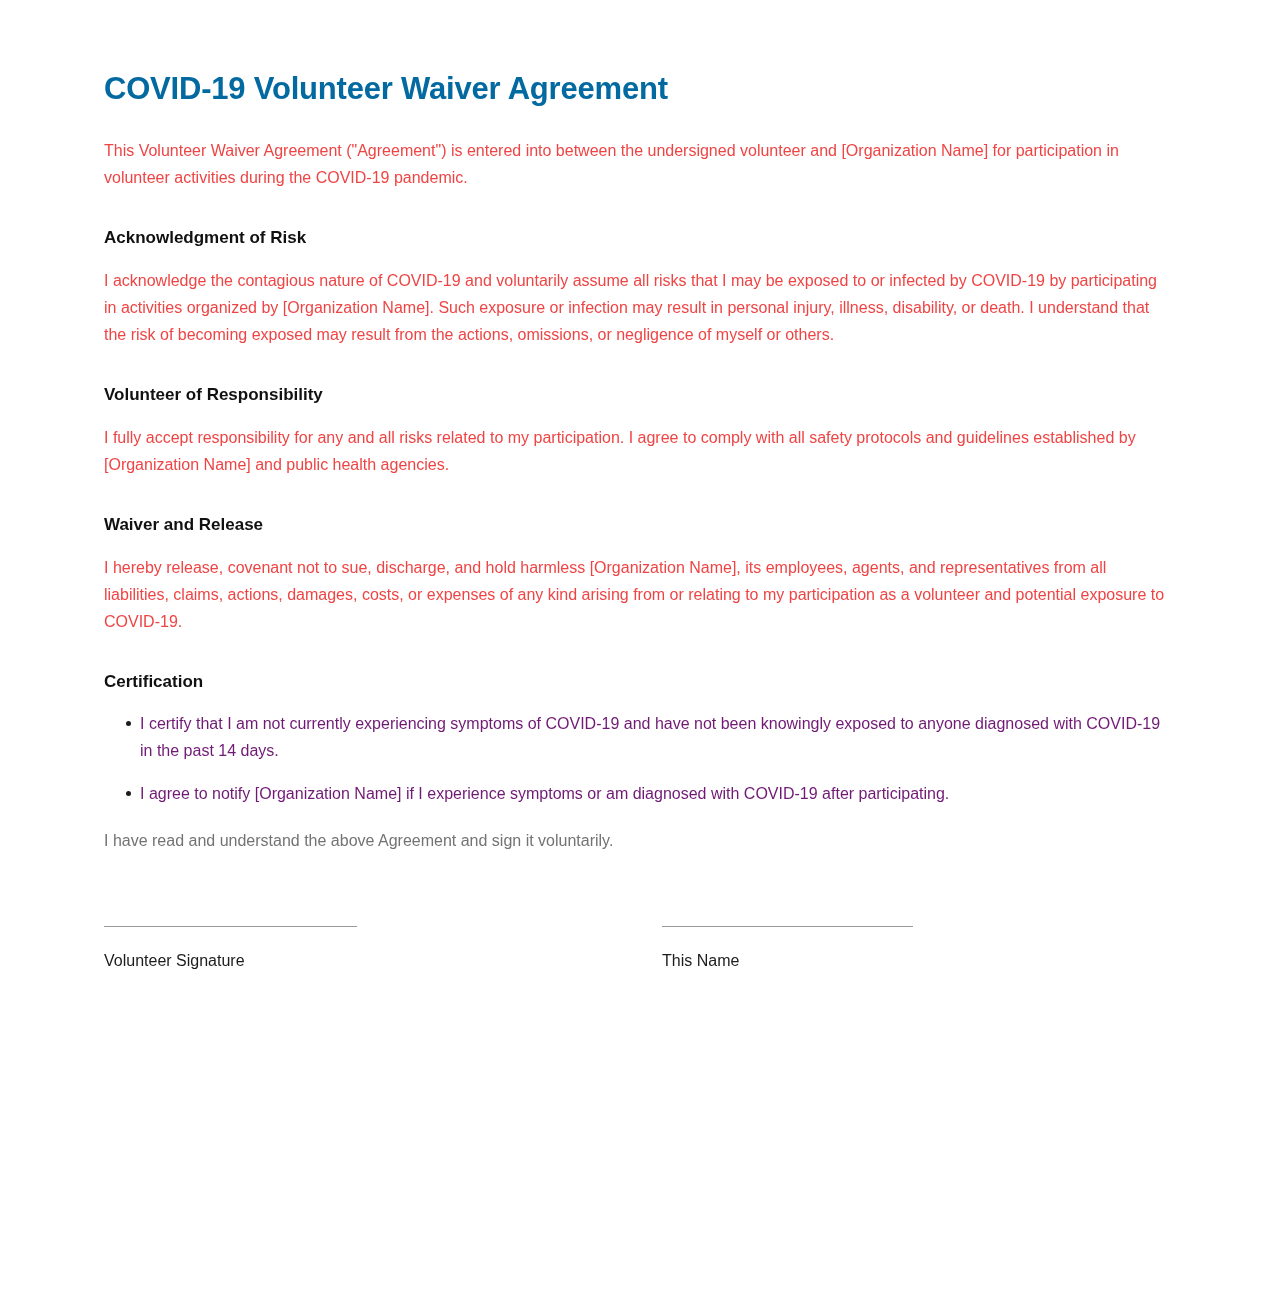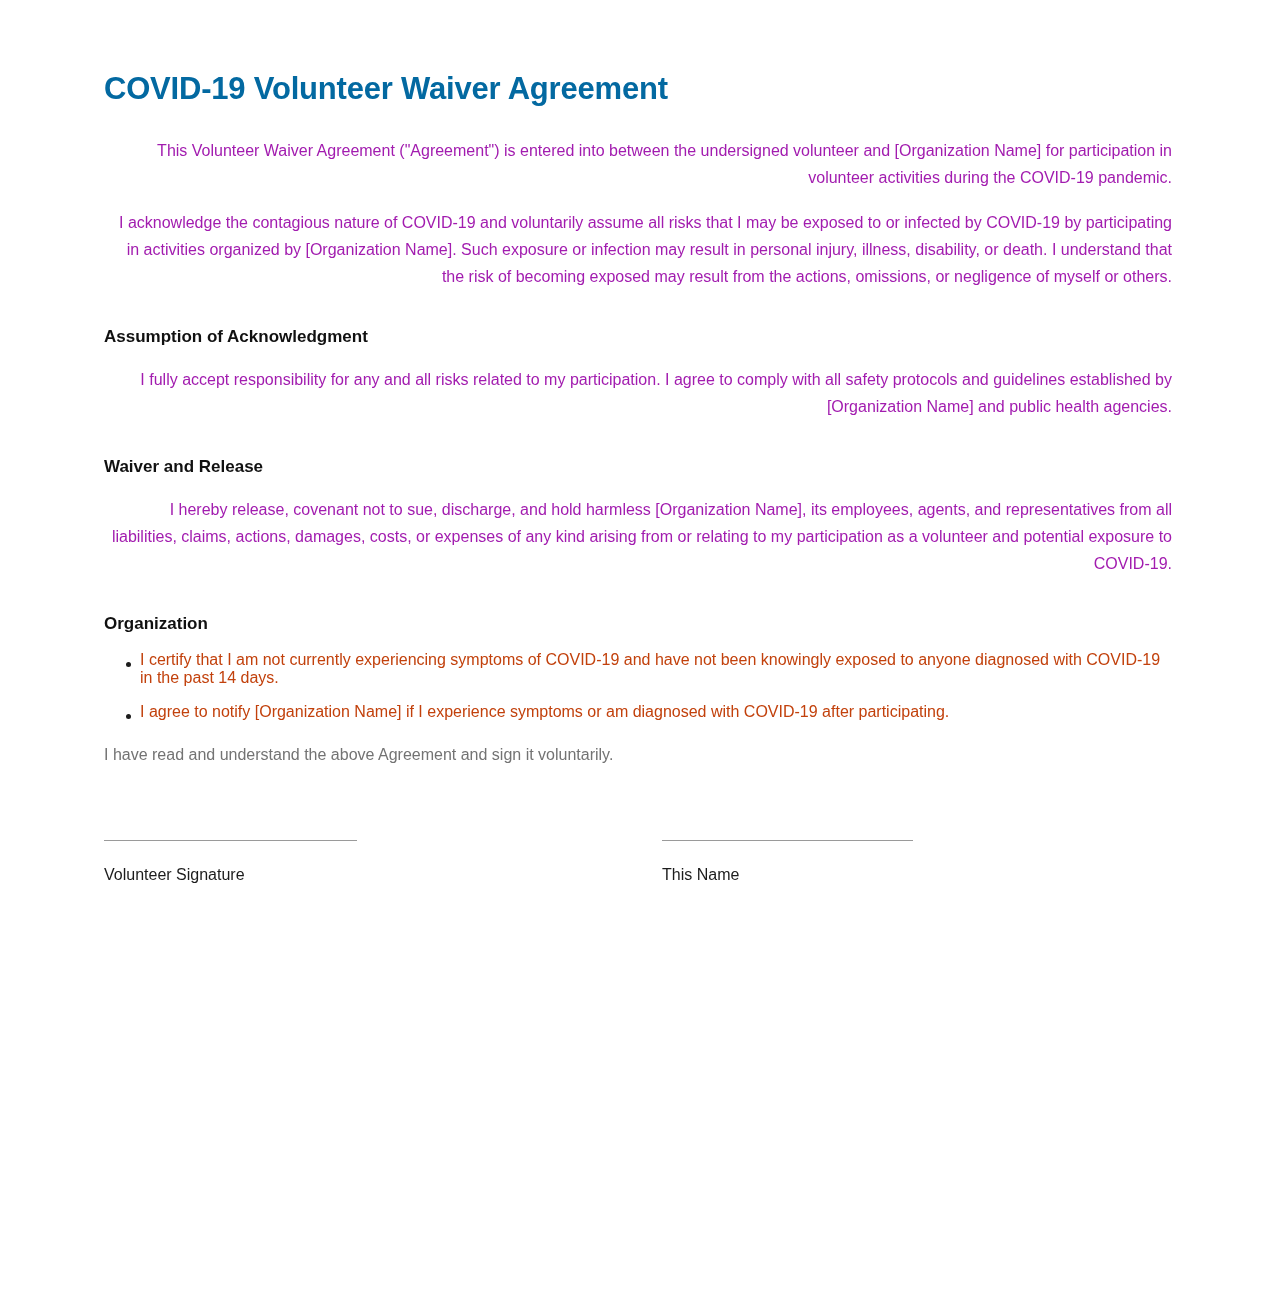--- a/index.html
+++ b/index.html
@@ -37,42 +37,41 @@
     font-size: 17px;
     line-height: 1.3;
     font-weight: bold;
     color: #111111;
     margin: 36px 0 0 0;
   }
 
   .para {
     font-size: 16px;
     line-height: 27px;
-    color: #a21caf;
+    color: #ef4444;
     margin: 18px 0 0 0;
     max-width: 1070px;
-    text-align: right;
   }
 
   .para.first {
     margin-top: 0;
   }
 
   ul.cert-list {
     margin: 16px 0 0 0;
     padding: 0 0 0 22px;
     list-style: none;
     max-width: 1070px;
   }
 
   ul.cert-list li {
     position: relative;
     font-size: 16px;
-    line-height: 18px;
-    color: #c2410c;
+    line-height: 27px;
+    color: #701a75;
     margin: 0 0 16px 0;
     padding-left: 14px;
   }
 
   ul.cert-list li:last-child {
     margin-bottom: 8px;
   }
 
   ul.cert-list li::before {
     content: "";
@@ -130,29 +129,30 @@
 </style>
 </head>
 <body>
 
 <div class="page">
 
   <h1 class="doc-title">COVID-19 Volunteer Waiver Agreement</h1>
 
   <p class="para first">This Volunteer Waiver Agreement ("Agreement") is entered into between the undersigned volunteer and [Organization Name] for participation in volunteer activities during the COVID-19 pandemic.</p>
 
+  <h2 class="section-heading">Acknowledgment of Risk</h2>
   <p class="para">I acknowledge the contagious nature of COVID-19 and voluntarily assume all risks that I may be exposed to or infected by COVID-19 by participating in activities organized by [Organization Name]. Such exposure or infection may result in personal injury, illness, disability, or death. I understand that the risk of becoming exposed may result from the actions, omissions, or negligence of myself or others.</p>
 
-  <h2 class="section-heading">Assumption of Acknowledgment</h2>
+  <h2 class="section-heading">Volunteer of Responsibility</h2>
   <p class="para">I fully accept responsibility for any and all risks related to my participation. I agree to comply with all safety protocols and guidelines established by [Organization Name] and public health agencies.</p>
 
   <h2 class="section-heading">Waiver and Release</h2>
   <p class="para">I hereby release, covenant not to sue, discharge, and hold harmless [Organization Name], its employees, agents, and representatives from all liabilities, claims, actions, damages, costs, or expenses of any kind arising from or relating to my participation as a volunteer and potential exposure to COVID-19.</p>
 
-  <h2 class="section-heading">Organization</h2>
+  <h2 class="section-heading">Certification</h2>
 
   <ul class="cert-list">
     <li>I certify that I am not currently experiencing symptoms of COVID-19 and have not been knowingly exposed to anyone diagnosed with COVID-19 in the past 14 days.</li>
     <li>I agree to notify [Organization Name] if I experience symptoms or am diagnosed with COVID-19 after participating.</li>
   </ul>
 
   <p class="closing-para">I have read and understand the above Agreement and sign it voluntarily.</p>
 
   <div class="signature-block">
 

